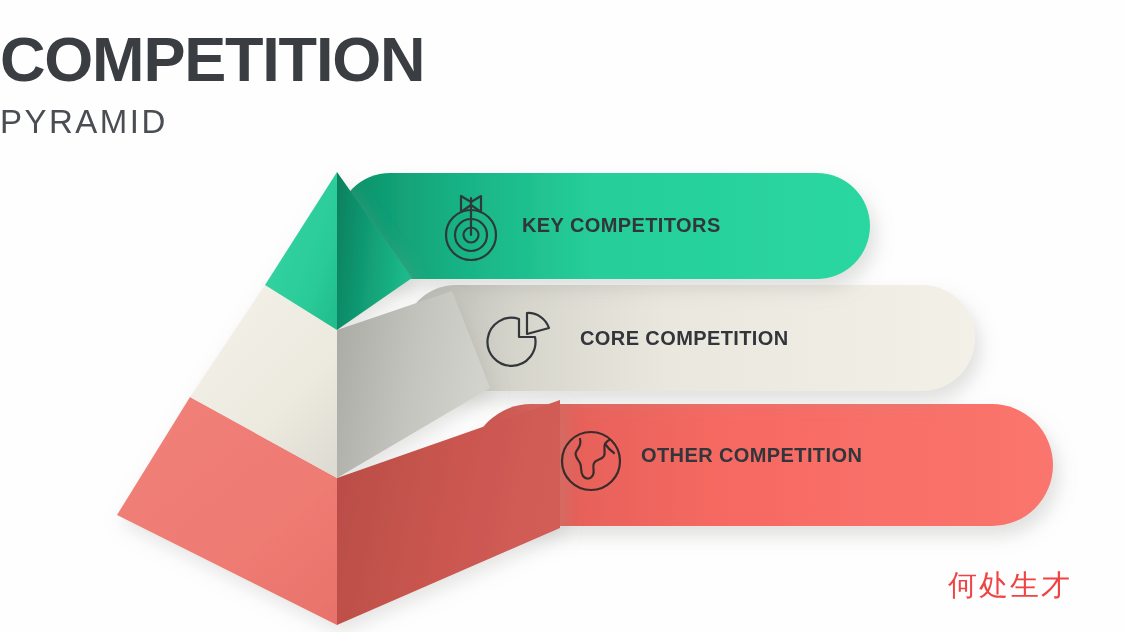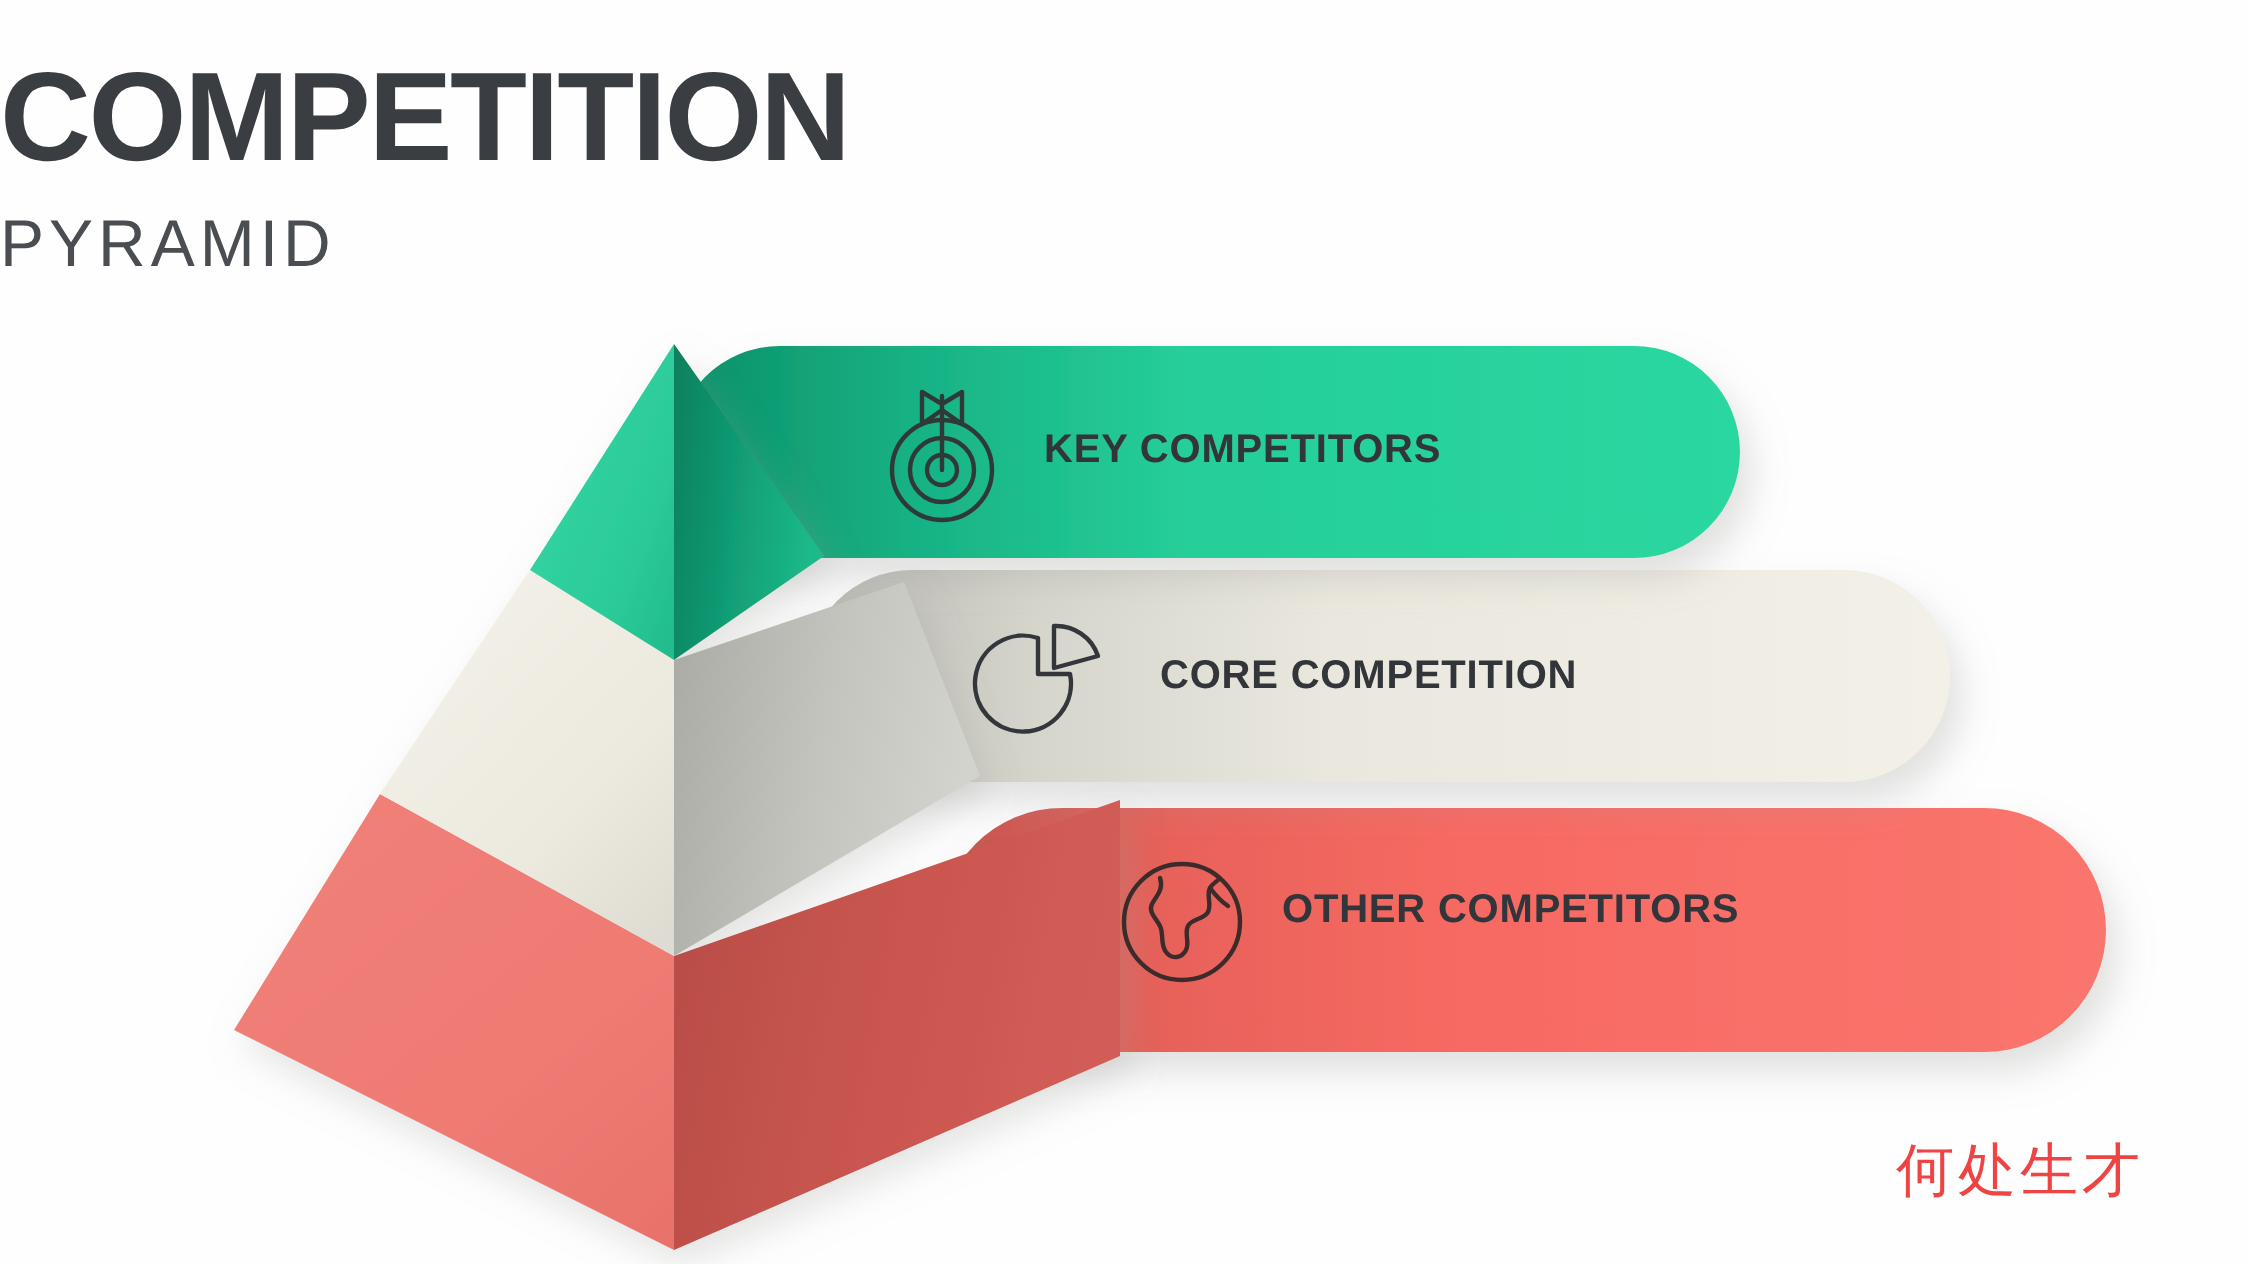--- a/index.html
+++ b/index.html
@@ -218,17 +218,17 @@
       <path d="M 22,11 C 24,17 20,20 18,24 C 16,28 20,31 22,35
                C 24,39 22,44 25,48 C 28,52 33,51 35,47
                C 37,43 34,39 36,35 C 38,31 44,32 46,28
                C 48,24 45,20 47,16 C 48,14 50,13 51,12"></path>
       <path d="M 47,16 C 50,20 53,23 56,25"></path>
     </g>
   </svg>
 
   <div class="bar-label" id="label-key">KEY COMPETITORS</div>
   <div class="bar-label" id="label-core">CORE COMPETITION</div>
-  <div class="bar-label" id="label-other">OTHER COMPETITORS</div>
+  <div class="bar-label" id="label-other">OTHER COMPETITION</div>
 
   <div id="watermark">何处生才</div>
 
 </div>
 
 </body></html>

